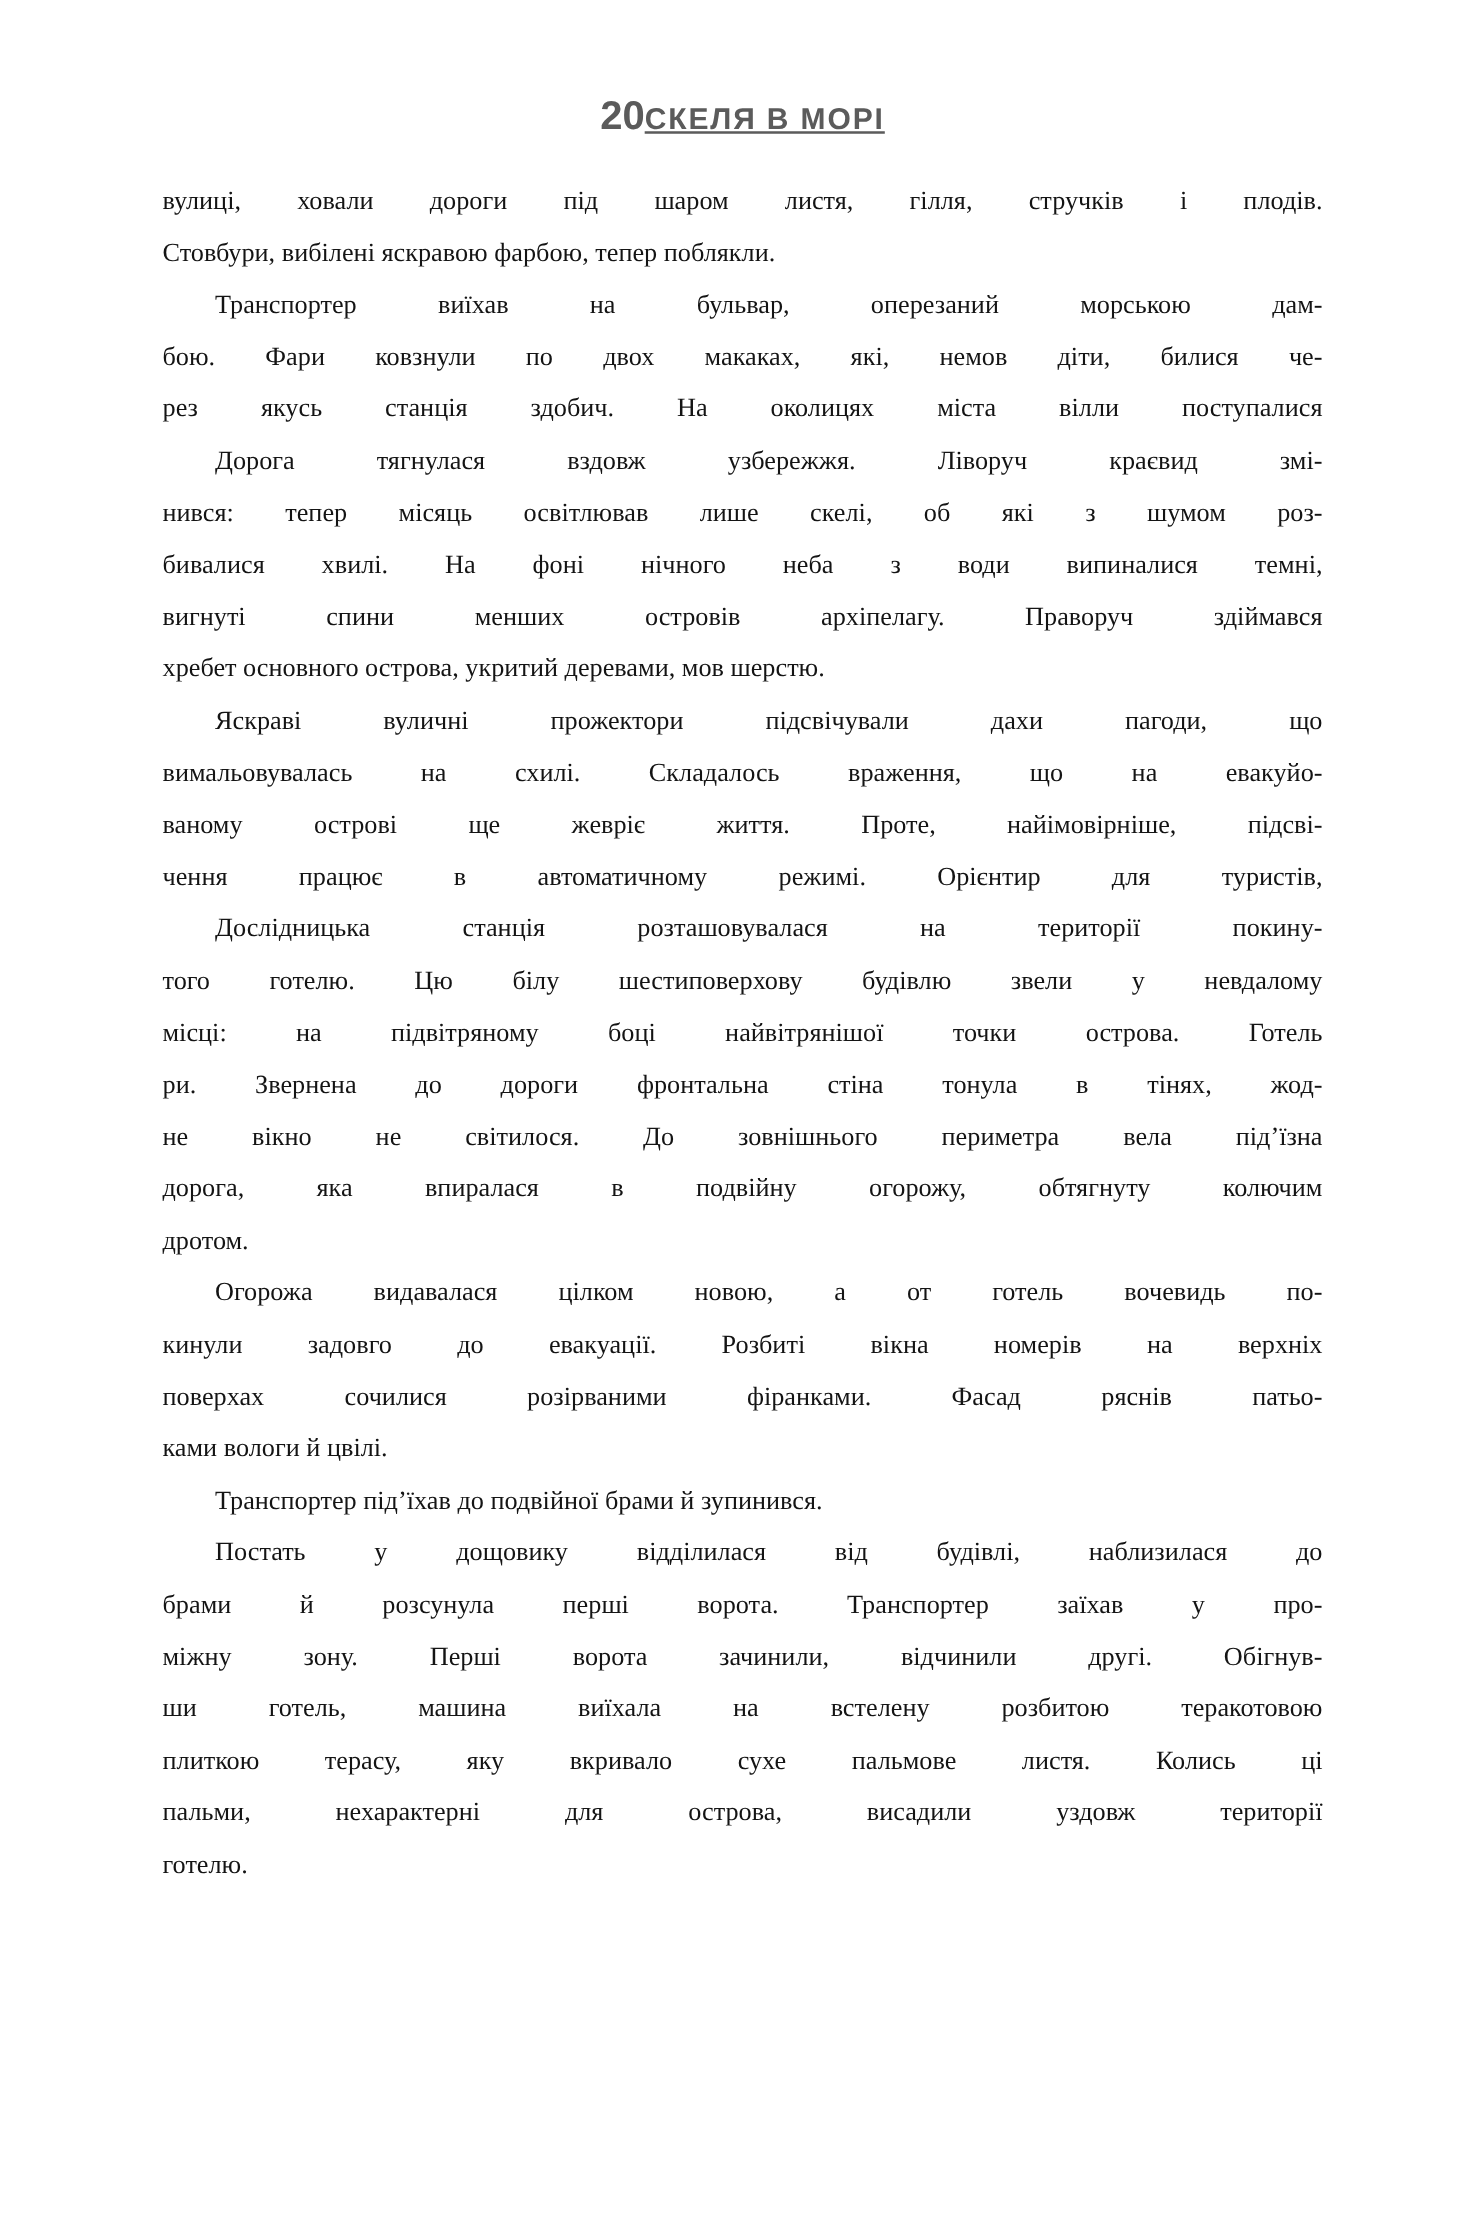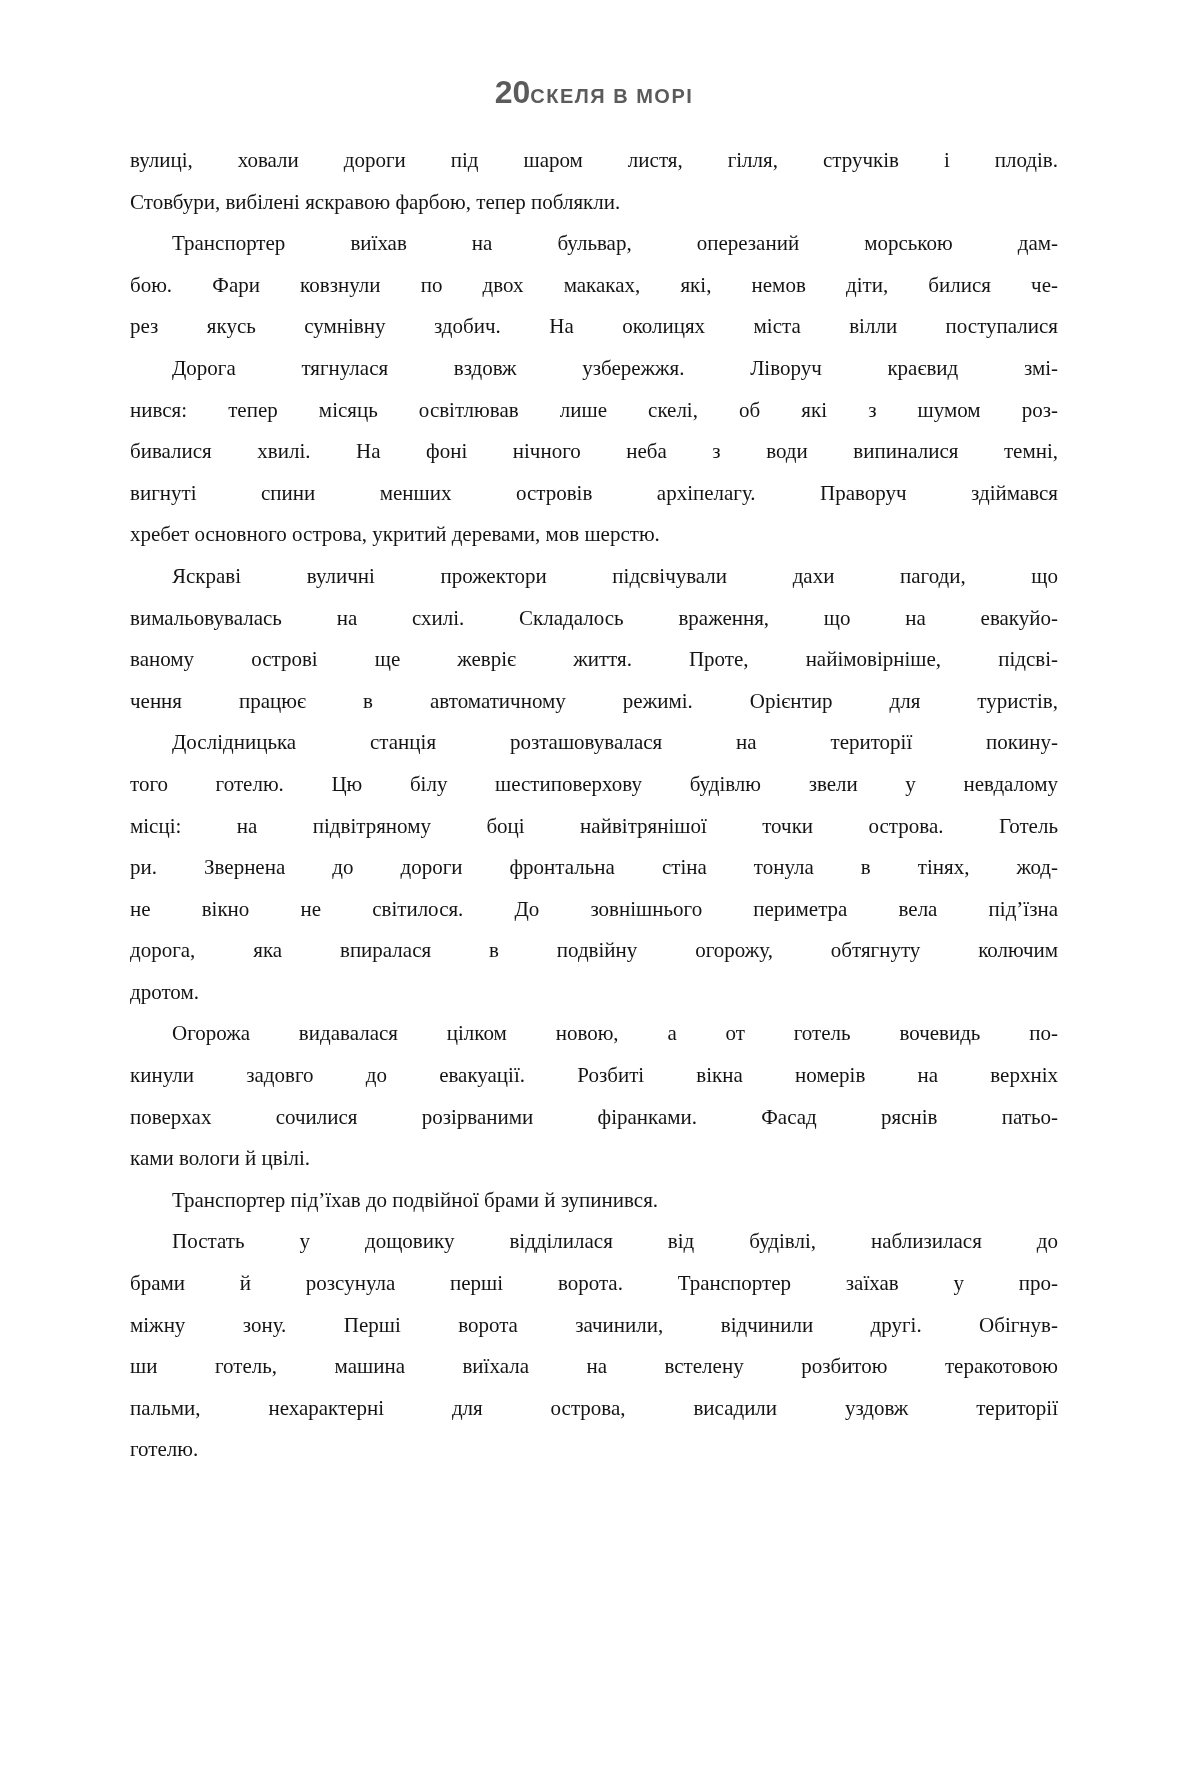--- a/index.html
+++ b/index.html
@@ -25,23 +25,24 @@
     align-items: baseline;
     font-family: "Liberation Sans", sans-serif;
     font-weight: 700;
     color: #5b5b5b;
   }
   .page-num {
     font-size: 32px;
     line-height: 1;
   }
   .run-title {
-    font-size: 20px;
+    font-size: 24px;
     line-height: 1;
     letter-spacing: 1.5px;
+    text-decoration: underline;
   }
   .text-block {
     position: absolute;
     left: 130px;
     top: 140px;
     width: 928px;
     font-size: 21px;
     line-height: 41.6px;
     color: #141414;
   }
@@ -68,21 +69,21 @@
   </header>
 
   <main class="text-block">
       <div class="para">
         <div class="line just">вулиці, ховали дороги під шаром листя, гілля, стручків і плодів.</div>
         <div class="line">Стовбури, вибілені яскравою фарбою, тепер поблякли.</div>
       </div>
       <div class="para">
         <div class="line just indent">Транспортер виїхав на бульвар, оперезаний морською дам-</div>
         <div class="line just">бою. Фари ковзнули по двох макаках, які, немов діти, билися че-</div>
-        <div class="line just">рез якусь сумнівну здобич. На околицях міста вілли поступалися</div>
+        <div class="line just">рез якусь станція здобич. На околицях міста вілли поступалися</div>
       </div>
       <div class="para">
         <div class="line just indent">Дорога тягнулася вздовж узбережжя. Ліворуч краєвид змі-</div>
         <div class="line just">нився: тепер місяць освітлював лише скелі, об які з шумом роз-</div>
         <div class="line just">бивалися хвилі. На фоні нічного неба з води випиналися темні,</div>
         <div class="line just">вигнуті спини менших островів архіпелагу. Праворуч здіймався</div>
         <div class="line">хребет основного острова, укритий деревами, мов шерстю.</div>
       </div>
       <div class="para">
         <div class="line just indent">Яскраві вуличні прожектори підсвічували дахи пагоди, що</div>
@@ -106,17 +107,18 @@
         <div class="line">ками вологи й цвілі.</div>
       </div>
       <div class="para">
         <div class="line indent">Транспортер під’їхав до подвійної брами й зупинився.</div>
       </div>
       <div class="para">
         <div class="line just indent">Постать у дощовику відділилася від будівлі, наблизилася до</div>
         <div class="line just">брами й розсунула перші ворота. Транспортер заїхав у про-</div>
         <div class="line just">міжну зону. Перші ворота зачинили, відчинили другі. Обігнув-</div>
         <div class="line just">ши готель, машина виїхала на встелену розбитою теракотовою</div>
+        <div class="line just">плиткою терасу, яку вкривало сухе пальмове листя. Колись ці</div>
         <div class="line just">пальми, нехарактерні для острова, висадили уздовж території</div>
         <div class="line">готелю.</div>
       </div>
     </main>
 </div>
 
 </body></html>

